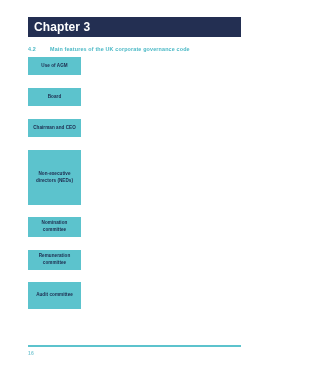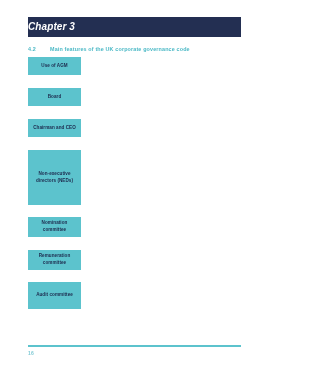--- a/index.html
+++ b/index.html
@@ -26,25 +26,25 @@
     left: 28px;
     top: 17px;
     width: 213px;
     height: 20px;
     background: #232f52;
     display: flex;
     align-items: center;
   }
   .chapter-title {
     color: #ffffff;
-    font-size: 10px;
+    font-size: 12px;
     font-weight: bold;
     letter-spacing: 0.1px;
+    padding-left: 6px;
     line-height: 1;
-    font-style: italic;
   }
   .section-heading {
     position: absolute;
     left: 28px;
     top: 47px;
     width: 213px;
     display: flex;
     align-items: baseline;
     color: #4cb9c6;
     font-size: 5.4px;

